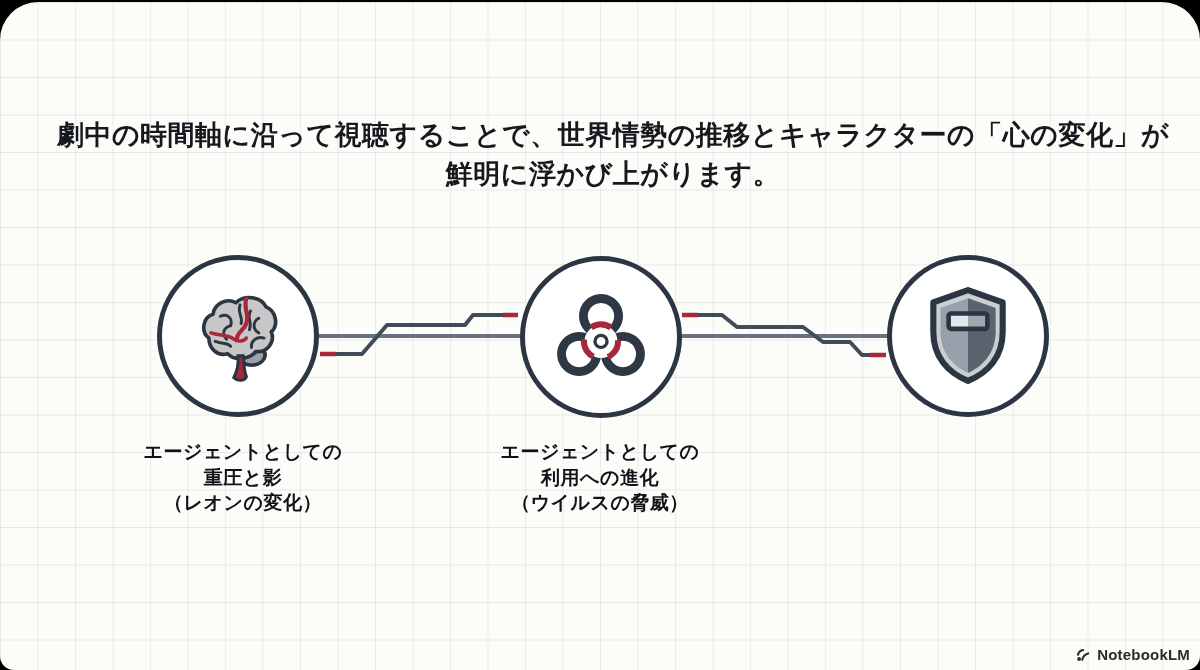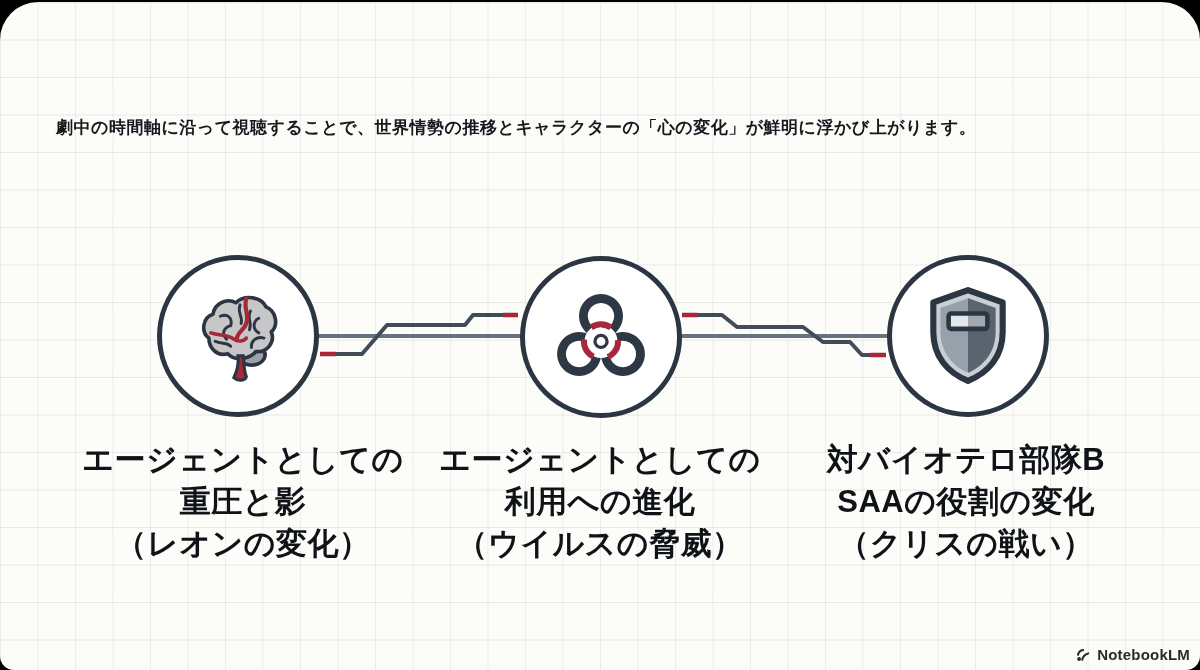--- a/index.html
+++ b/index.html
@@ -13,38 +13,38 @@
     background-size:37.5px 37.5px;
     border-radius:38px 38px 14px 14px;
     overflow:hidden;
   }
   .title{
     position:absolute;left:56px;top:38px;
     font-size:40px;font-weight:800;color:#273140;
     letter-spacing:0.5px;white-space:nowrap;
   }
   .subtitle{
-    position:absolute;left:56px;top:114px;width:1130px;
-    font-size:17px;font-weight:700;color:#15181d;
-    line-height:1.45;letter-spacing:0.5px;
+    position:absolute;left:48px;top:114px;width:1130px;
+    font-size:27px;font-weight:700;color:#15181d;
+    line-height:1.45;letter-spacing:0.5px;text-align:center;
   }
   .traces{position:absolute;left:0;top:0;width:1200px;height:670px;}
   .node{
     position:absolute;width:152px;height:152px;border-radius:50%;
     background:#fff;border:5px solid #2b3642;
     display:flex;align-items:center;justify-content:center;
   }
   .node svg{display:block;}
   .node1{left:157px;top:253px;}
   .node2{left:520px;top:254px;}
   .node3{left:887px;top:253px;}
   .caption{
     position:absolute;top:437px;width:380px;
     text-align:center;white-space:pre-line;
-    font-size:31px;font-weight:800;color:#0f1318;
+    font-size:19px;font-weight:800;color:#0f1318;
     line-height:1.35;letter-spacing:0.5px;
   }
   .cap1{left:53px;}
   .cap2{left:410px;}
   .cap3{left:776px;}
   .footer{
     position:absolute;right:10px;bottom:7px;
     display:flex;align-items:center;gap:6px;
     color:#2b2b2b;
   }
@@ -119,23 +119,20 @@
       <rect x="31" y="28" width="38" height="15" rx="2.5" fill="none" stroke="#2b3642" stroke-width="4.5"></rect>
     </svg>
   </div>
 
   <div class="caption cap1">エージェントとしての
 重圧と影
 （レオンの変化）</div>
   <div class="caption cap2">エージェントとしての
 利用への進化
 （ウイルスの脅威）</div>
-  <div class="caption cap3">対バイオテロ部隊B
-SAAの役割の変化
-（クリスの戦い）</div>
 
   <div class="footer">
     <svg width="16" height="16" viewBox="0 0 16 16">
       <circle cx="4.1" cy="12" r="1.9" fill="#2b2b2b"></circle>
       <path d="M3,7.8 A6,6 0 0 1 8.2,3" fill="none" stroke="#2b2b2b" stroke-width="2.1" stroke-linecap="round"></path>
       <path d="M7.2,12.8 A8.5,8.5 0 0 1 13.2,6.4" fill="none" stroke="#2b2b2b" stroke-width="2.1" stroke-linecap="round"></path>
     </svg>
     <span class="brand">NotebookLM</span>
   </div>
 

